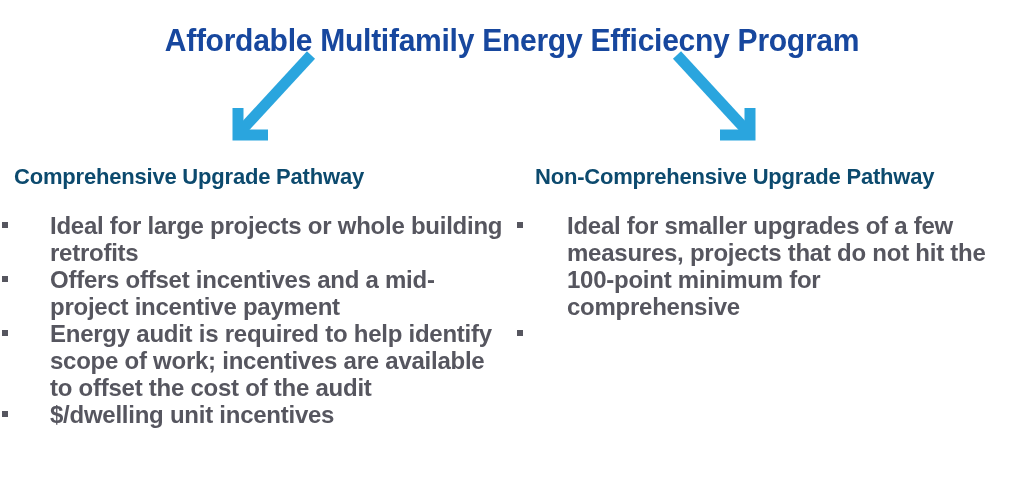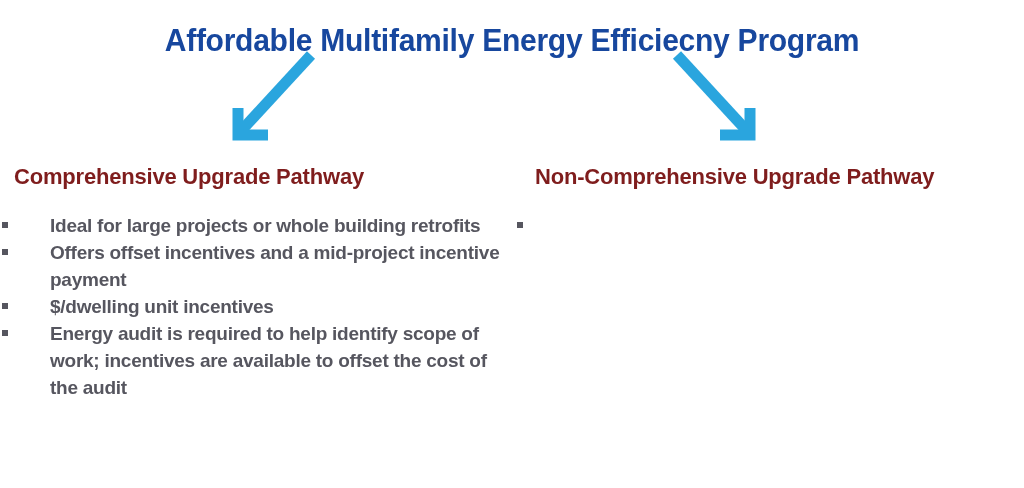--- a/index.html
+++ b/index.html
@@ -60,21 +60,21 @@
 
   
   .col {
     position: absolute;
     top: 164px;
   }
   .col-left  { left: 0px;   width: 512px; }
   .col-right { left: 484px; width: 512px; }
 
   .pathway-heading {
-    color: #7f1d1d;
+    color: #0c4a6e;
     font-family: "Liberation Sans Narrow", "Liberation Sans", "DejaVu Sans Condensed", sans-serif;
     font-weight: bold;
     font-size: 22px;
     line-height: 26px;
     letter-spacing: -0.2px;
     white-space: nowrap;
     margin: 0;
   }
   .col-left .pathway-heading  { padding-left: 14px; }
   .col-right .pathway-heading { padding-left: 51px; }
@@ -85,21 +85,21 @@
     padding: 0;
   }
   .col-left  .bullet-list { margin-top: 22px; }
   .col-right .bullet-list { margin-top: 22px; }
 
   .bullet-item {
     position: relative;
     color: #56565F;
     font-family: "Liberation Sans Narrow", "Liberation Sans", "DejaVu Sans Condensed", sans-serif;
     font-weight: bold;
-    font-size: 19px;
+    font-size: 24px;
     line-height: 27px;
     letter-spacing: -0.25px;
   }
   .col-left .bullet-item  { padding-left: 50px; }
   .col-right .bullet-item { padding-left: 83px; }
 
   .bullet-marker {
     position: absolute;
     top: 10px;
     width: 6px;
@@ -144,34 +144,35 @@
       <li class="bullet-item">
         <span class="bullet-marker"></span>
         <span class="bullet-text">Ideal for large projects or whole building retrofits</span>
       </li>
       <li class="bullet-item">
         <span class="bullet-marker"></span>
         <span class="bullet-text">Offers offset incentives and a mid-project incentive payment</span>
       </li>
       <li class="bullet-item">
         <span class="bullet-marker"></span>
-        <span class="bullet-text">$/dwelling unit incentives</span>
+        <span class="bullet-text">Energy audit is required to help identify scope of work; incentives are available to offset the cost of the audit</span>
       </li>
       <li class="bullet-item">
         <span class="bullet-marker"></span>
-        <span class="bullet-text">Energy audit is required to help identify scope of work; incentives are available to offset the cost of the audit</span>
+        <span class="bullet-text">$/dwelling unit incentives</span>
       </li>
     </ul>
   </div>
 
   <div class="col col-right">
     <h2 class="pathway-heading">Non-Comprehensive Upgrade Pathway</h2>
     <ul class="bullet-list">
       <li class="bullet-item">
         <span class="bullet-marker"></span>
+        <span class="bullet-text">Ideal for smaller upgrades of a few measures, projects that do not hit the 100-point minimum for comprehensive</span>
       </li>
       <li class="bullet-item">
         <span class="bullet-marker"></span>
       </li>
     </ul>
   </div>
 
 </div>
 
 </body></html>

